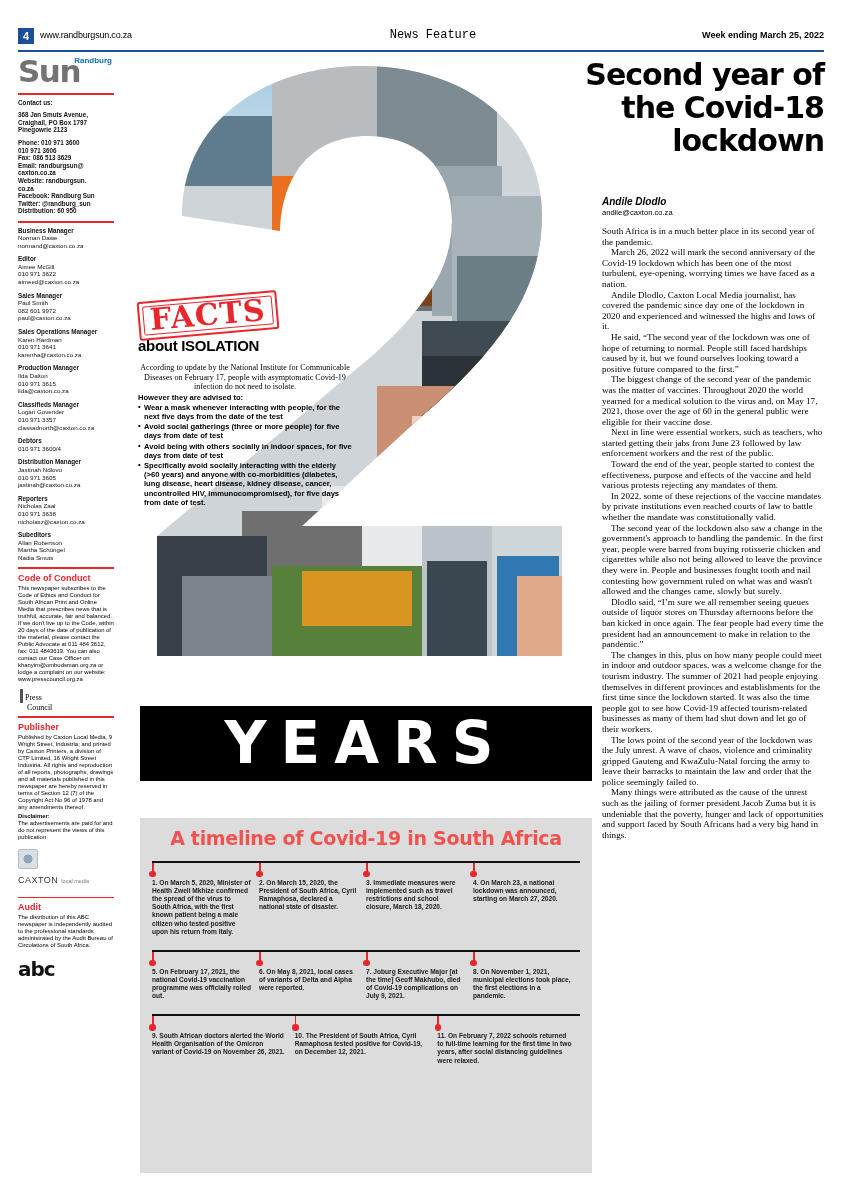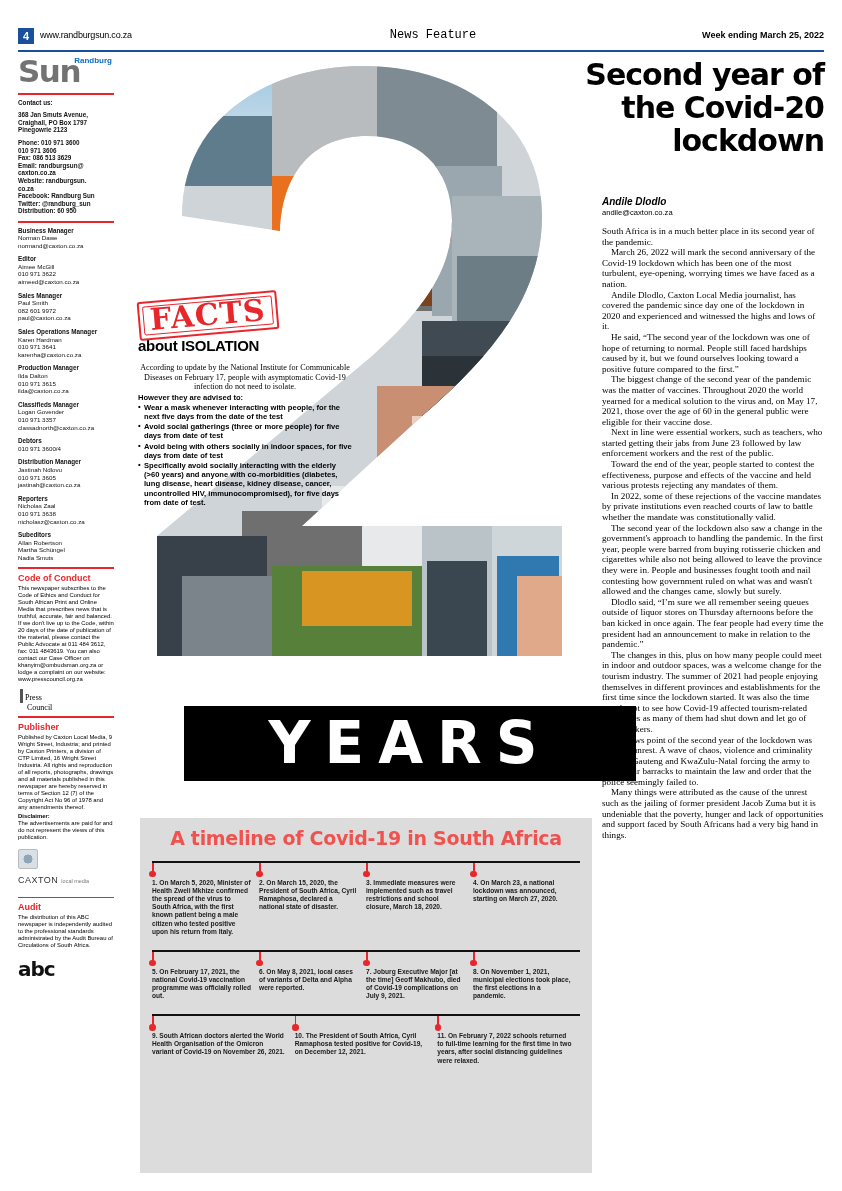--- a/index.html
+++ b/index.html
@@ -35,21 +35,21 @@
   .caxton{margin-top:6px;font-size:9px;letter-spacing:.5px;color:#333;}
   .caxton small{font-size:5.5px;color:#777;letter-spacing:0;}
   .caxlogo{width:18px;height:18px;border:1px solid #bbb;border-radius:2px;margin-bottom:3px;
            background:radial-gradient(circle at 50% 50%,#8fa6b8 0 35%,#d8dfe5 36% 100%);}
   .abclogo{margin-top:8px;font-weight:bold;font-size:20px;letter-spacing:-1px;color:#111;
            font-family:"DejaVu Sans",sans-serif;}
 
   
   .collage{position:absolute;left:122px;top:56px;width:462px;height:648px;}
   .two-shape{position:absolute;left:0;top:0;width:462px;height:648px;}
-  .yearsbar{position:absolute;left:140px;top:706px;width:452px;height:75px;background:#000;margin-left:44px;}
+  .yearsbar{position:absolute;left:140px;top:706px;width:452px;height:75px;background:#000;}
   .yearsbar span{display:block;color:#fff;font-weight:bold;font-size:58px;line-height:75px;
                  text-align:center;letter-spacing:14px;font-family:"DejaVu Sans",sans-serif;}
 
   
   .facts{position:absolute;left:138px;top:296px;width:214px;}
   .stamp{position:relative;display:inline-block;border:2.5px solid #e8272c;border-radius:3px;
          padding:2px 10px 3px 10px;transform:rotate(-5deg);}
   .stamp span{font-family:"DejaVu Serif",serif;font-weight:bold;font-size:30px;color:#e8272c;
               letter-spacing:1px;line-height:30px;display:block;}
   .stamp:before{content:"";position:absolute;left:3px;top:3px;right:3px;bottom:3px;
@@ -278,21 +278,21 @@
     <div class="facts-body">According to update by the National Institute for Communicable Diseases on February 17, people with asymptomatic Covid-19 infection do not need to isolate.</div>
     <div class="facts-adv">However they are advised to:</div>
     <ul class="facts-list" id="facts-bullets">
         <li>Wear a mask whenever interacting with people, for the next five days from the date of the test</li>
         <li>Avoid social gatherings (three or more people) for five days from date of test</li>
         <li>Avoid being with others socially in indoor spaces, for five days from date of test</li>
         <li>Specifically avoid socially interacting with the elderly (&gt;60 years) and anyone with co-morbidities (diabetes, lung disease, heart disease, kidney disease, cancer, uncontrolled HIV, immunocompromised), for five days from date of test.</li>
       </ul>
   </div>
 
-  <div class="headline">Second year of the Covid-20 lockdown</div>
+  <div class="headline">Second year of the Covid-18 lockdown</div>
   <div class="byline">
     <div class="name">Andile Dlodlo</div>
     <div class="mail">andile@caxton.co.za</div>
   </div>
   <div class="article" id="article-body">
       <p class="first">South Africa is in a much better place in its second year of the pandemic.</p>
       <p>March 26, 2022 will mark the second anniversary of the Covid-19 lockdown which has been one of the most turbulent, eye-opening, worrying times we have faced as a nation.</p>
       <p>Andile Dlodlo, Caxton Local Media journalist, has covered the pandemic since day one of the lockdown in 2020 and experienced and witnessed the highs and lows of it.</p>
       <p>He said, “The second year of the lockdown was one of hope of returning to normal. People still faced hardships caused by it, but we found ourselves looking toward a positive future compared to the first.”</p>
       <p>The biggest change of the second year of the pandemic was the matter of vaccines. Throughout 2020 the world yearned for a medical solution to the virus and, on May 17, 2021, those over the age of 60 in the general public were eligible for their vaccine dose.</p>

